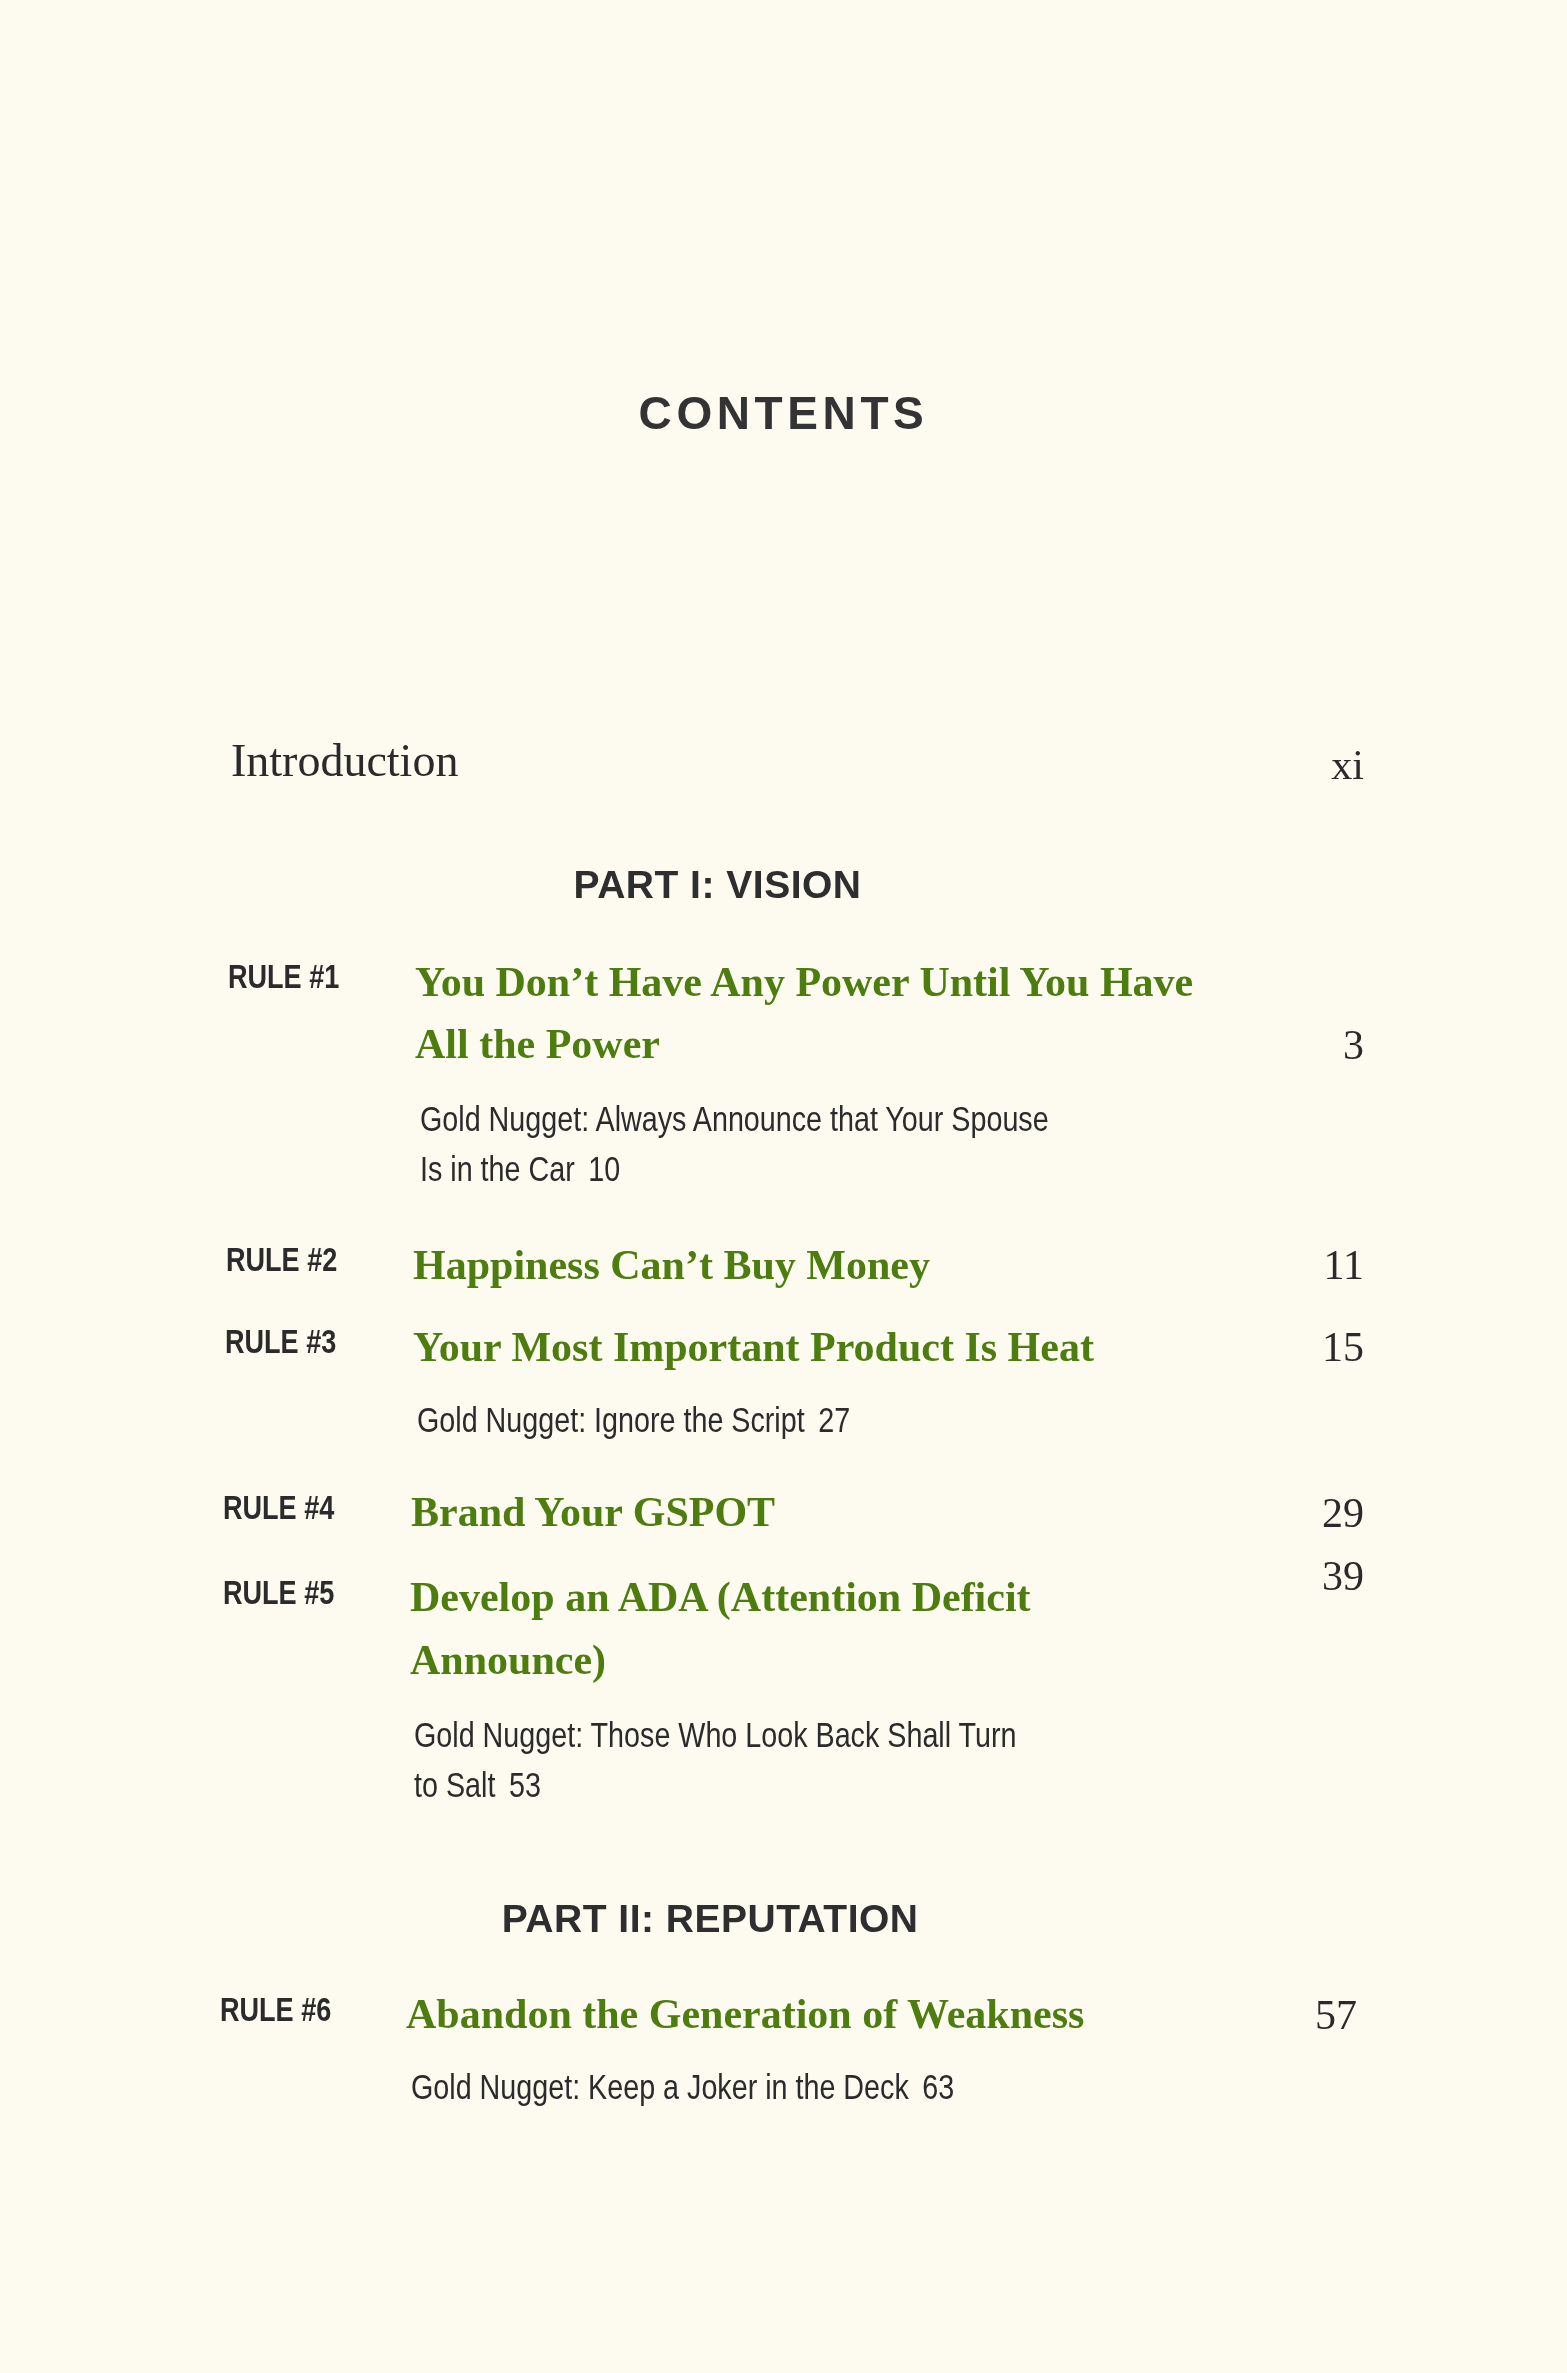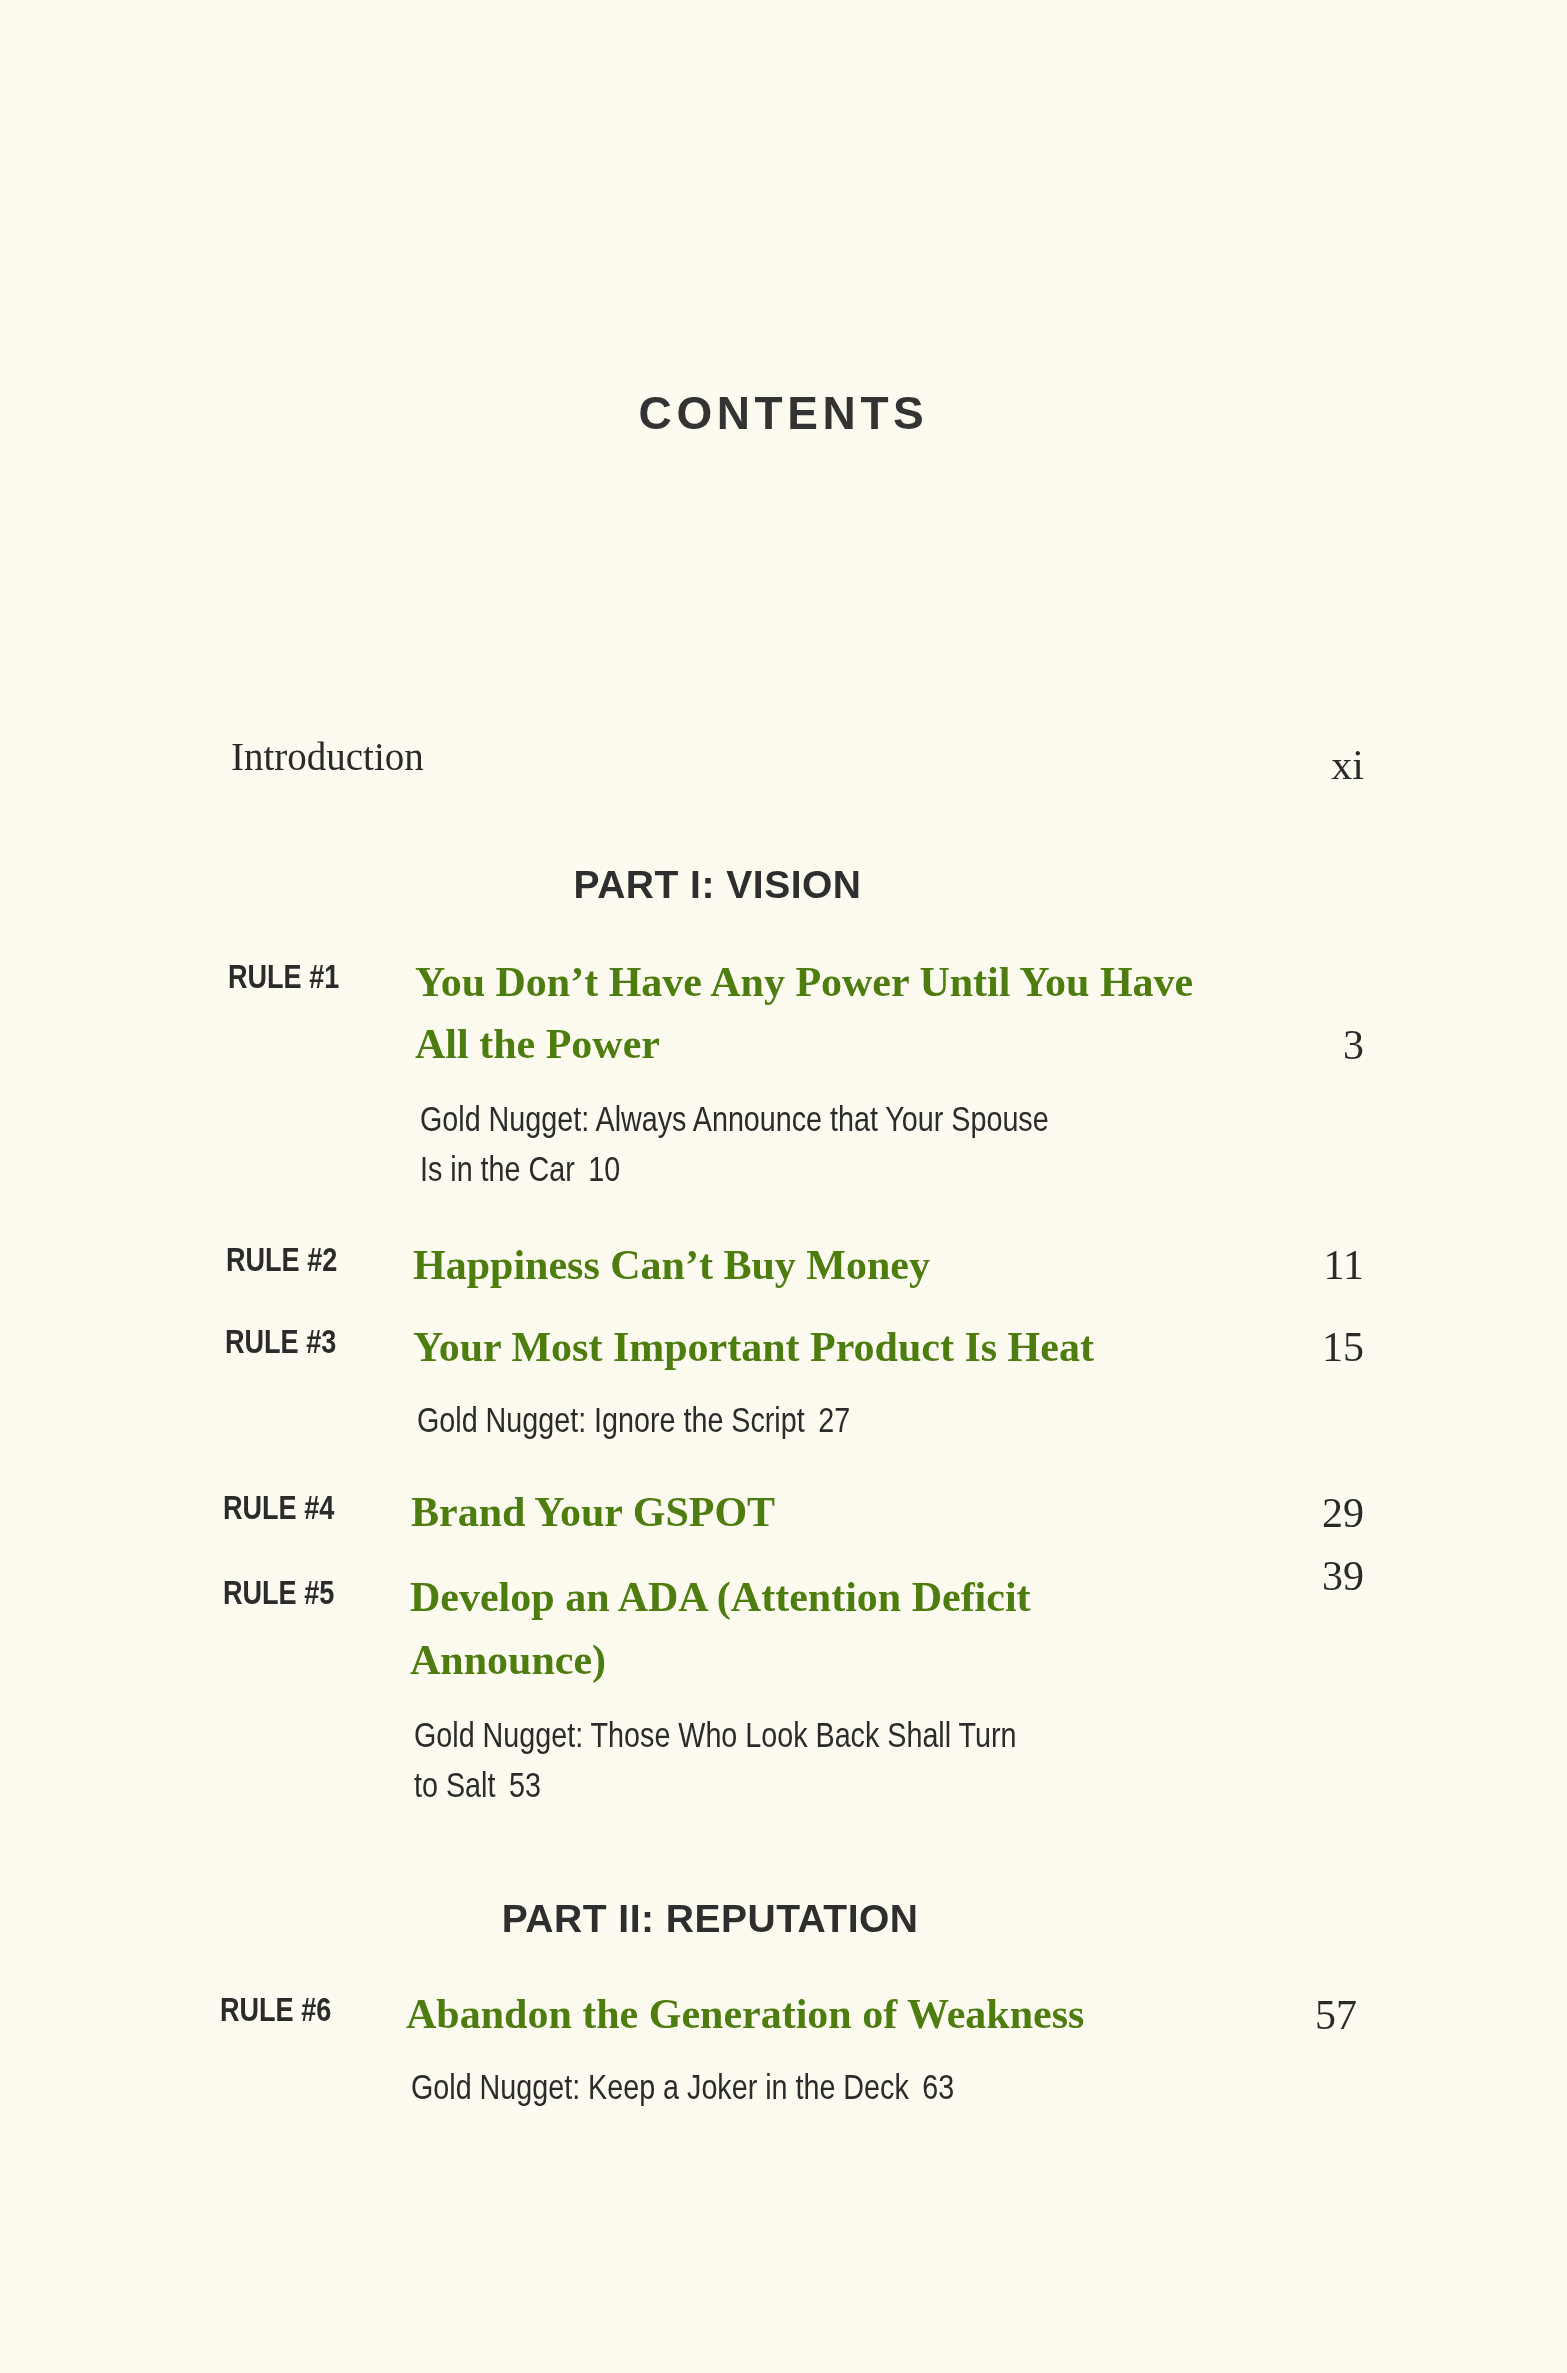--- a/index.html
+++ b/index.html
@@ -14,21 +14,21 @@
   .sans { font-family: "Liberation Sans", "DejaVu Sans", sans-serif; }
   .serif { font-family: "Liberation Serif", "DejaVu Serif", serif; }
 
   .title {
     position: absolute; left: 0; width: 1567px; top: 386px;
     text-align: center; font-size: 46px; font-weight: bold; letter-spacing: 4.6px;
     color: #333;
   }
   .abs { position: absolute; white-space: nowrap; }
 
-  .intro { left: 231px; top: 734px; font-size: 39px; }
+  .intro { left: 231px; top: 734px; font-size: 46px; }
   .pg { right: 203px; font-size: 42px; text-align: right; }
 
   .part {
     position: absolute; left: 0; width: 1435px; text-align: center;
     font-size: 39px; font-weight: bold; color: #2e2e2e; letter-spacing: 0.5px;
   }
 
   .rule-label {
     font-size: 33px; font-weight: bold; color: #2b2b2b;
     transform: scaleX(0.82); transform-origin: left center;

